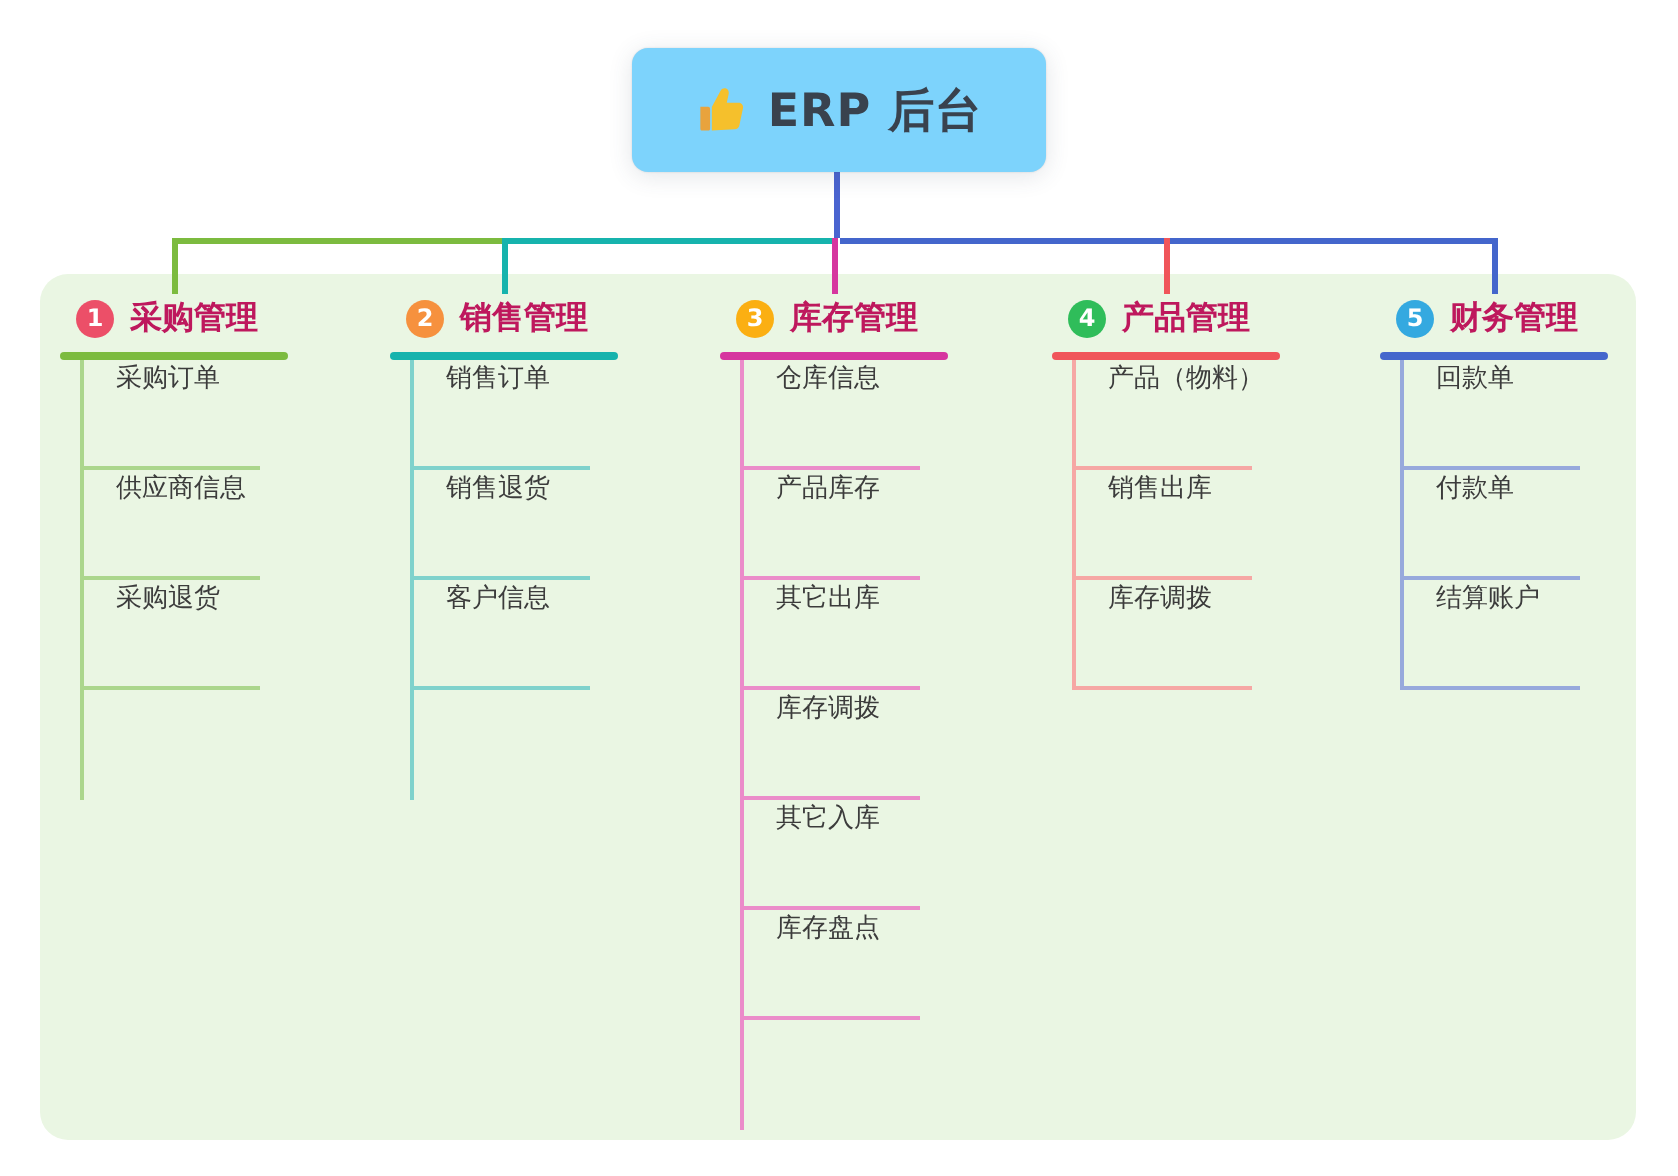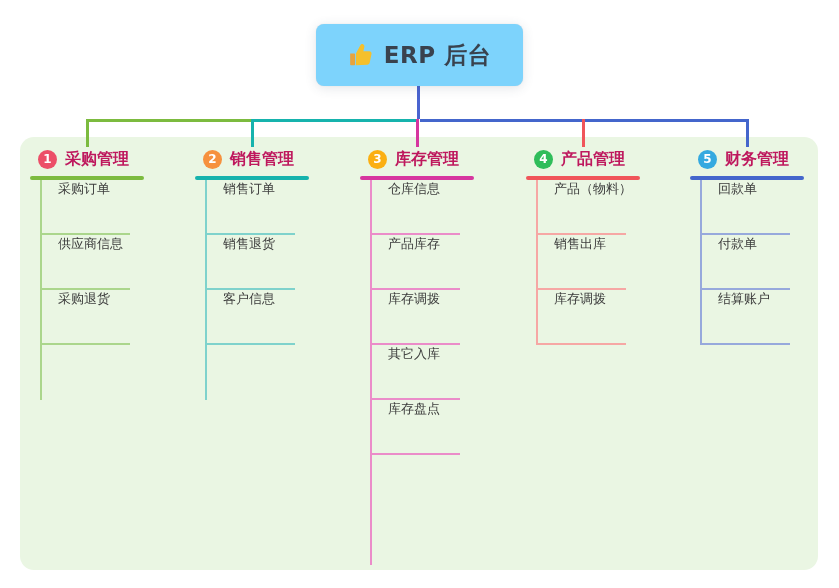--- a/index.html
+++ b/index.html
@@ -150,20 +150,24 @@
   <div class="child-row">
     <span class="child-label">仓库信息</span>
     <span class="child-underline"></span>
   </div>
 
   <div class="child-row">
     <span class="child-label">产品库存</span>
     <span class="child-underline"></span>
   </div>
 
+  <div class="child-row">
+    <span class="child-label">其它出库</span>
+    <span class="child-underline"></span>
+  </div>
 
   <div class="child-row">
     <span class="child-label">库存调拨</span>
     <span class="child-underline"></span>
   </div>
 
   <div class="child-row">
     <span class="child-label">其它入库</span>
     <span class="child-underline"></span>
   </div>

